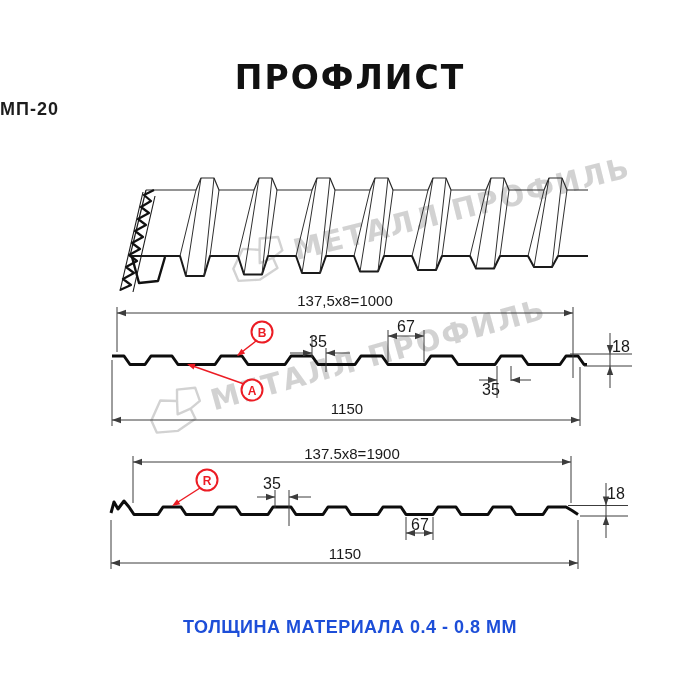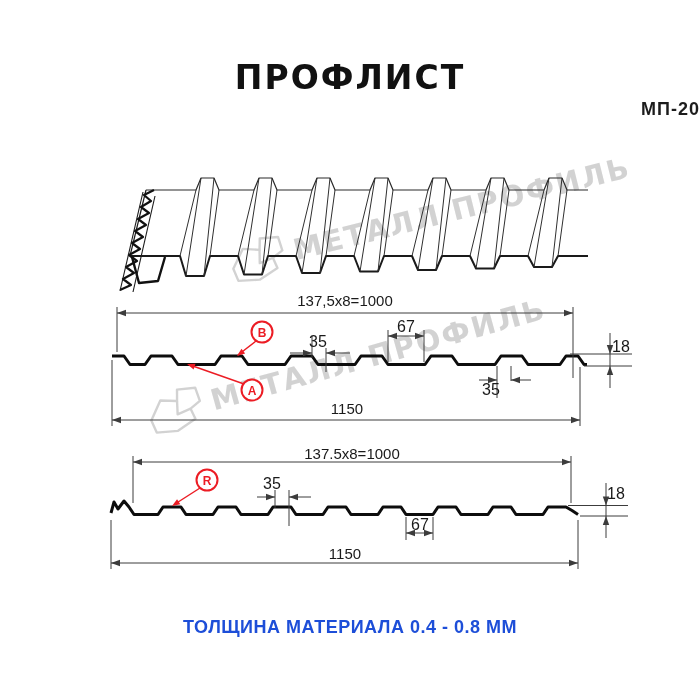--- a/index.html
+++ b/index.html
@@ -1,21 +1,21 @@
 <!DOCTYPE html>
 <html><head>
 <meta charset="utf-8">
 <style>
   html,body{margin:0;padding:0;background:#fff;}
   #stage{position:relative;width:700px;height:700px;background:#ffffff;overflow:hidden;
          font-family:"Liberation Sans",sans-serif;color:#1a1a1a;}
   .title{position:absolute;left:0;top:58px;width:700px;text-align:center;
          font-family:"DejaVu Sans",sans-serif;font-weight:800;font-size:33px;
          letter-spacing:2px;color:#111;}
-  .subtitle{position:absolute;left:0;top:99px;width:700px;text-align:right;
+  .subtitle{position:absolute;left:0;top:99px;width:700px;text-align:left;
          font-weight:700;font-size:18px;letter-spacing:1px;color:#1c1c1c;}
   .footer{position:absolute;left:0;top:617px;width:700px;text-align:center;
          font-weight:700;font-size:18px;letter-spacing:0.5px;color:#1d4ed8;}
   svg{position:absolute;left:0;top:0;}
   .dim{position:absolute;transform:translate(-50%,-50%);font-size:16px;color:#1a1a1a;
        background:transparent;white-space:nowrap;}
   .dim.big{font-size:15px;}
   .calloutletter{position:absolute;width:21px;height:21px;transform:translate(-50%,-50%);
        border-radius:50%;display:flex;align-items:center;justify-content:center;
        font-size:12px;font-weight:700;}
@@ -159,21 +159,21 @@
 
   <div class="dim big" style="left:345px;top:300px;">137,5x8=1000</div>
   <div class="dim" style="left:318px;top:342px;">35</div>
   <div class="dim" style="left:406px;top:327px;">67</div>
   <div class="dim" style="left:621px;top:347px;">18</div>
   <div class="dim" style="left:491px;top:390px;">35</div>
   <div class="dim big" style="left:347px;top:408px;">1150</div>
   <div class="calloutletter" style="left:262px;top:332px;color:#ec1c24;">B</div>
   <div class="calloutletter" style="left:252px;top:390px;color:#ec1c24;">A</div>
 
-  <div class="dim big" style="left:352px;top:453px;">137.5x8=1000</div>
+  <div class="dim big" style="left:352px;top:453px;">137.5x8=1900</div>
   <div class="dim" style="left:272px;top:484px;">35</div>
   <div class="dim" style="left:420px;top:525px;">67</div>
   <div class="dim" style="left:616px;top:494px;">18</div>
   <div class="dim big" style="left:345px;top:553px;">1150</div>
   <div class="calloutletter" style="left:207px;top:480px;color:#ec1c24;">R</div>
 
   <div class="footer">ТОЛЩИНА МАТЕРИАЛА 0.4 - 0.8 ММ</div>
 </div>
 
 </body></html>

